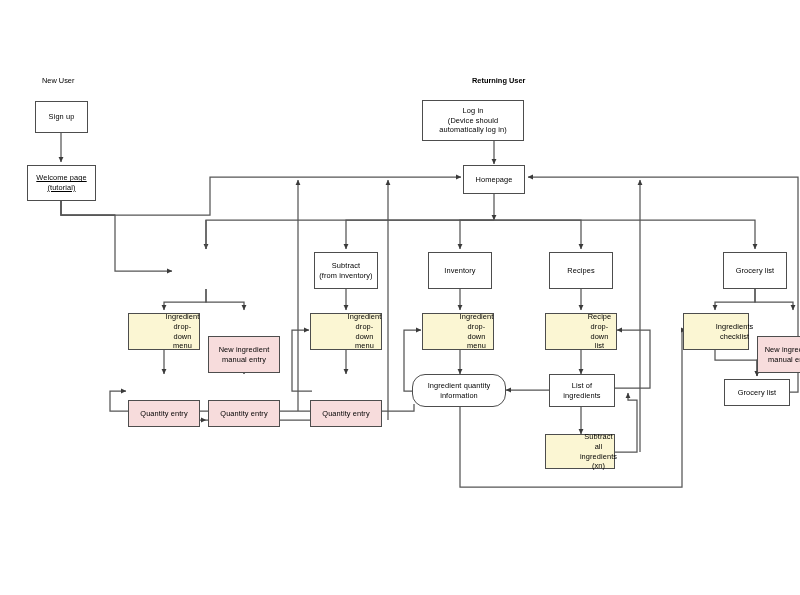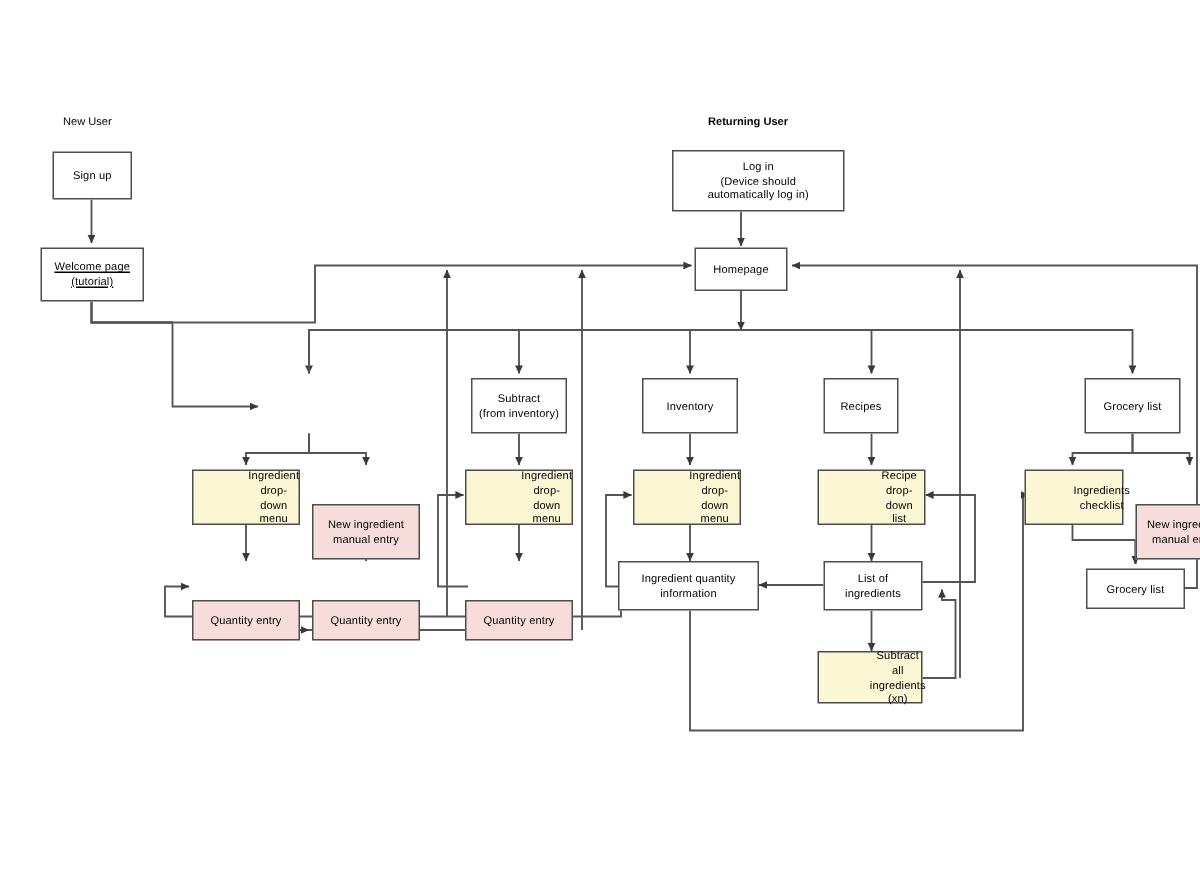--- a/index.html
+++ b/index.html
@@ -131,33 +131,33 @@
   </svg>
 
   <div class="grouplabel" style="left:42px;top:76px;">New User</div>
   <div class="grouplabel" style="left:472px;top:76px;font-weight:bold;">Returning User</div>
 
   <div class="node" style="left:35px;top:101px;width:53px;height:32px;">Sign up</div>
 
   <div class="node" style="left:27px;top:165px;width:69px;height:36px;text-decoration:underline;">Welcome page
 (tutorial)</div>
 
-  <div class="node" style="left:448px;top:100px;width:115px;height:41px;">Log in
+  <div class="node" style="left:422px;top:100px;width:102px;height:41px;">Log in
 (Device should
 automatically log in)</div>
 
   <div class="node" style="left:463px;top:165px;width:62px;height:29px;">Homepage</div>
 
 
   <div class="node" style="left:314px;top:252px;width:64px;height:37px;">Subtract
 (from inventory)</div>
 
   <div class="node" style="left:428px;top:252px;width:64px;height:37px;">Inventory</div>
 
-  <div class="node" style="left:549px;top:252px;width:50px;height:37px;">Recipes</div>
+  <div class="node" style="left:549px;top:252px;width:64px;height:37px;">Recipes</div>
 
   <div class="node" style="left:723px;top:252px;width:64px;height:37px;">Grocery list</div>
 
   <div class="node yellow" style="left:128px;top:313px;width:72px;height:37px;">Ingredient
 drop-down menu</div>
 
   <div class="node pink" style="left:208px;top:313px;width:72px;height:37px;">New ingredient
 manual entry</div>
 
   <div class="node pink" style="left:128px;top:377px;width:72px;height:27px;">Quantity entry</div>
@@ -165,21 +165,21 @@
   <div class="node pink" style="left:208px;top:377px;width:72px;height:27px;">Quantity entry</div>
 
   <div class="node yellow" style="left:310px;top:313px;width:72px;height:37px;">Ingredient
 drop-down menu</div>
 
   <div class="node pink" style="left:310px;top:377px;width:72px;height:27px;">Quantity entry</div>
 
   <div class="node yellow" style="left:422px;top:313px;width:72px;height:37px;">Ingredient
 drop-down menu</div>
 
-  <div class="node" style="left:412px;top:374px;width:94px;height:33px;">Ingredient quantity
+  <div class="node" style="left:412px;top:374px;width:94px;height:33px;border-radius:13px;">Ingredient quantity
 information</div>
 
   <div class="node yellow" style="left:545px;top:313px;width:72px;height:37px;">Recipe
 drop-down list</div>
 
   <div class="node" style="left:549px;top:374px;width:66px;height:33px;">List of
 ingredients</div>
 
   <div class="node yellow" style="left:545px;top:434px;width:70px;height:35px;">Subtract all
 ingredients (xn)</div>

